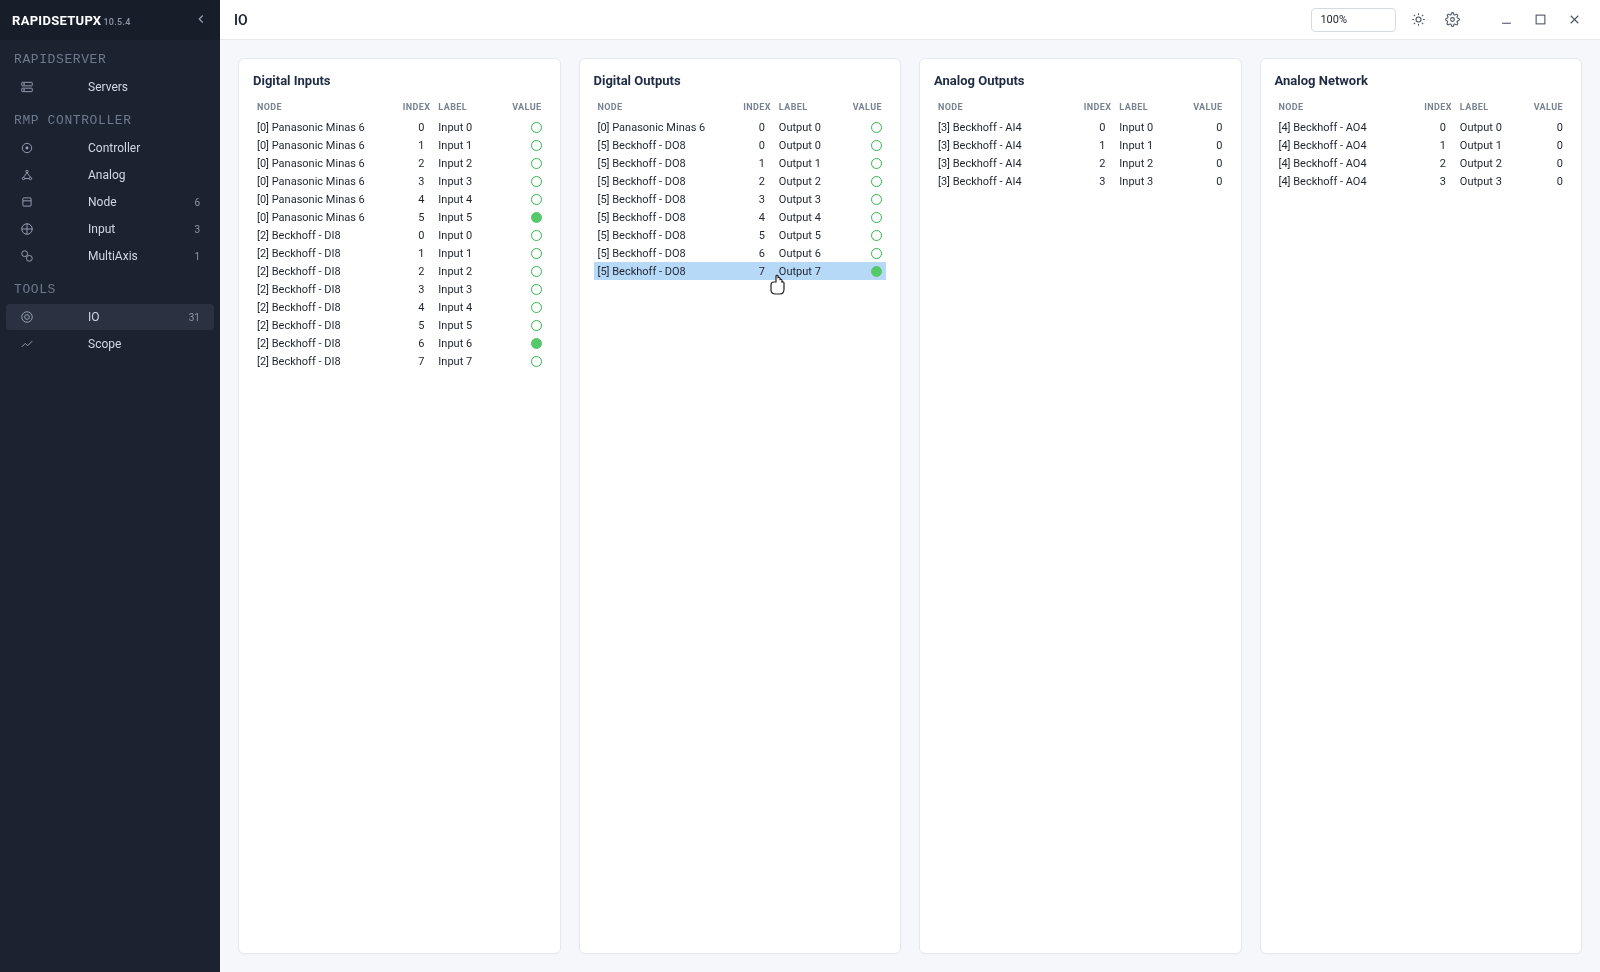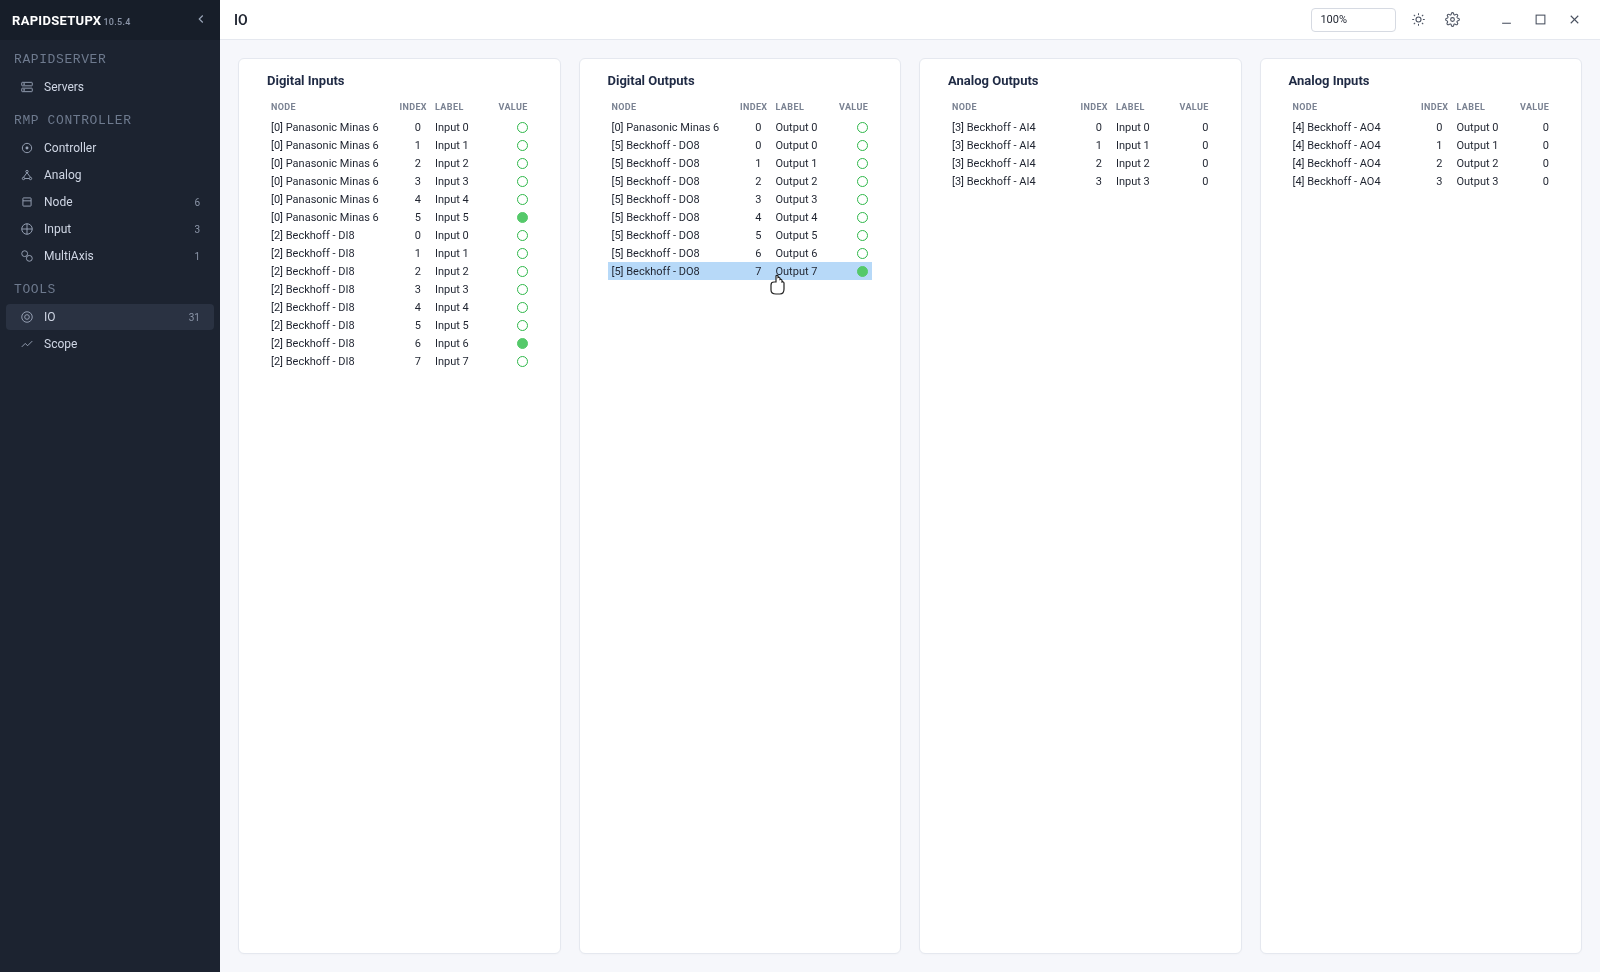--- a/index.html
+++ b/index.html
@@ -24,38 +24,38 @@
   .sidebar{width:220px;background:var(--sidebar);color:#cfd6e4;display:flex;flex-direction:column;}
   .main{flex:1;display:flex;flex-direction:column;}
   
   .brand{height:40px;display:flex;align-items:center;justify-content:space-between;padding:0 12px;background:var(--sidebar-header);color:#fff;font-weight:700;letter-spacing:.3px;}
   .brand .name{font-size:13px;}
   .brand .ver{font-size:9px;color:#8c96a9;font-weight:500;margin-left:2px;}
   .brand-collapse{color:#9aa5b8;cursor:pointer;}
   .section-label{font-size:13px;letter-spacing:.6px;color:#6e7a8e;padding:12px 14px 6px;font-family:Liberation Mono, monospace;}
   .nav-item{display:flex;align-items:center;gap:10px;padding:6px 14px;color:#cfd6e4;cursor:pointer;border-radius:4px;margin:1px 6px;}
   .nav-item.active{background:var(--sidebar-hover);}
-  .nav-item .label{flex:1;font-size:12px;}
+  .nav-item .label{flex:1;font-size:12px;margin-left:44px;}
   .nav-item .badge{font-size:10px;color:#8c96a9;}
   .nav-icon{width:14px;height:14px;flex:0 0 14px;display:inline-flex;align-items:center;justify-content:center;color:#9aa5b8;}
   .nav-icon svg{width:14px;height:14px;stroke:currentColor;fill:none;stroke-width:1.6;}
   .sidebar-spacer{flex:1;}
   .sidebar-bottom{padding-bottom:8px;}
   
   .topbar{height:40px;background:#fff;border-bottom:1px solid var(--border);display:flex;align-items:center;padding:0 14px;gap:10px;}
   .page-title{font-size:14px;font-weight:600;}
   .tb-spacer{flex:1;}
   .zoom-chip{display:flex;align-items:center;border:1px solid var(--chip-border);border-radius:4px;height:24px;overflow:hidden;}
   .zoom-chip span{padding:0 8px;font-size:11px;}
   .zoom-btn{width:20px;height:100%;display:flex;align-items:center;justify-content:center;cursor:pointer;color:#6b7280;}
   .tb-icon{width:24px;height:24px;display:flex;align-items:center;justify-content:center;color:#4a5160;cursor:pointer;border-radius:4px;}
   .tb-icon svg{width:15px;height:15px;stroke:currentColor;fill:none;stroke-width:1.7;}
   
   .content{flex:1;padding:18px;display:flex;gap:18px;overflow:auto;}
-  .panel{flex:1;background:var(--panel);border:1px solid var(--border);border-radius:6px;padding:14px 28px 18px;min-width:0;box-shadow:0 1px 2px rgba(15,20,30,0.02);}
+  .panel{flex:1;background:var(--panel);border:1px solid var(--border);border-radius:6px;padding:14px 14px 18px;min-width:0;box-shadow:0 1px 2px rgba(15,20,30,0.02);}
   .panel-title{font-size:13px;font-weight:700;color:#1f2a44;margin-bottom:10px;}
   table.io{width:100%;border-collapse:collapse;table-layout:fixed;}
   table.io th{font-size:9px;letter-spacing:.4px;color:#7a8292;text-align:left;font-weight:700;padding:4px 4px 6px;}
   table.io th.right{text-align:right;}
   table.io td{font-size:11px;padding:2px 4px;vertical-align:middle;white-space:nowrap;overflow:hidden;text-overflow:ellipsis;}
   table.io td.idx{text-align:right;padding-right:10px;}
   table.io td.val{text-align:right;}
   tr.io-row{height:18px;margin-left:28px;}
   tr.io-row.selected{background:var(--row-sel);}
   .led{display:inline-block;width:11px;height:11px;border-radius:50%;border:1.5px solid var(--green);background:#fff;vertical-align:middle;}
@@ -539,21 +539,21 @@
               <tr class="io-row">
                 <td>[3] Beckhoff - AI4</td>
                 <td class="idx">3</td>
                 <td>Input 3</td>
                 <td class="val">0</td>
               </tr>
             </tbody>
           </table>
         </div>
         <div class="panel">
-          <div class="panel-title">Analog Inputs</div>
+          <div class="panel-title">Analog Network</div>
           <table class="io">
             <colgroup>
               <col style="width:46%">
               <col style="width:16%">
               <col style="width:24%">
               <col style="width:14%">
             </colgroup>
             <thead>
               <tr>
                 <th>NODE</th>

